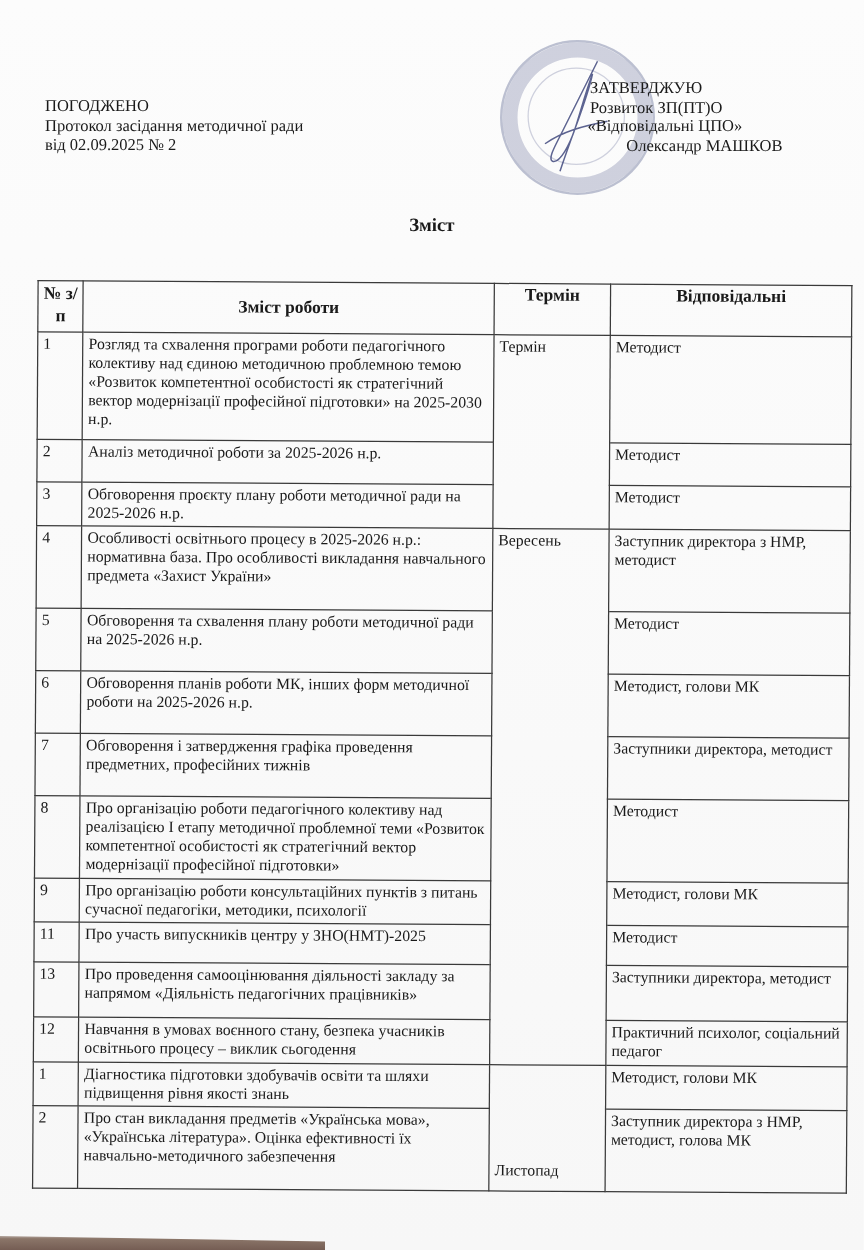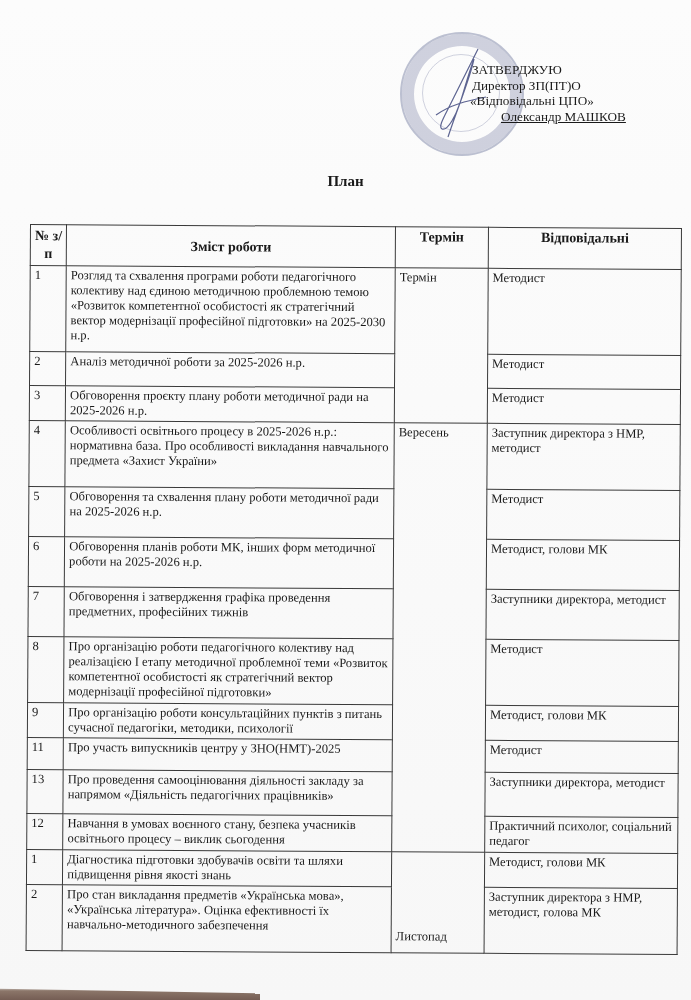--- a/index.html
+++ b/index.html
@@ -31,21 +31,21 @@
   .signature {
     position: absolute; left: 430px; top: 45px; width: 60px; height: 100px;
   }
   .confirm {
     position: absolute; left: 446px; top: 62px;
     font-size: 13.2px; line-height: 15.5px;
   }
   .confirm div { white-space: nowrap; margin-left: 24px; }
   .confirm .l1 { padding-left: 2px; }
   .confirm .l2 { padding-left: 2px; }
-  .confirm .l4 { padding-left: 31px; text-decoration: underline; }
+  .confirm .l4 { padding-left: 31px; }
 
   .title {
     position: absolute; left: 0; width: 691px; top: 172px;
     text-align: center; font-weight: bold; font-size: 15px; line-height: 19px;
   }
 
   table.plan {
     position: absolute; left: 30px; top: 224px;
     width: 652px;
     border-collapse: collapse;
@@ -70,35 +70,40 @@
     position: absolute; left: 0; top: 985px; width: 260px; height: 15px;
     background: linear-gradient(180deg, rgba(120,95,80,0.0) 0%, rgba(120,95,80,0.85) 40%, rgba(110,85,75,0.95) 100%);
     clip-path: polygon(0 25%, 100% 55%, 100% 100%, 0 100%);
   }
 </style>
 </head>
 <body>
 
 <div class="page">
 
+  <div class="approved">
+    <div>ПОГОДЖЕНО</div>
+    <div>Протокол засідання методичної ради</div>
+    <div>від 02.09.2025 № 2</div>
+  </div>
 
   <div class="stamp"></div>
   <svg class="signature" viewBox="0 0 60 100">
     <path d="M48 4 C40 20, 30 40, 20 60 C14 72, 8 82, 12 84 C18 86, 26 70, 30 58 C34 46, 38 30, 44 14 M44 14 C40 34, 30 56, 18 92 M6 70 C20 60, 36 56, 56 52" fill="none" stroke="rgba(40,50,110,0.75)" stroke-width="1.2"></path>
   </svg>
 
   <div class="confirm">
     <div class="l1">ЗАТВЕРДЖУЮ</div>
-    <div class="l2">Директор ЗП(ПТ)О</div>
+    <div class="l2">Розвиток ЗП(ПТ)О</div>
     <div class="l3">«Відповідальні ЦПО»</div>
     <div class="l4">Олександр МАШКОВ</div>
   </div>
 
   <div class="title">
-    <div>План</div>
+    <div>Зміст</div>
   </div>
 
   <table class="plan">
     <thead>
       <tr>
         <th class="col-n hn"><span>№ з/п</span></th>
         <th class="col-c">Зміст роботи</th>
         <th class="col-t" style="vertical-align:top;">Термін</th>
         <th class="col-r" style="vertical-align:top;">Відповідальні</th>
       </tr>

